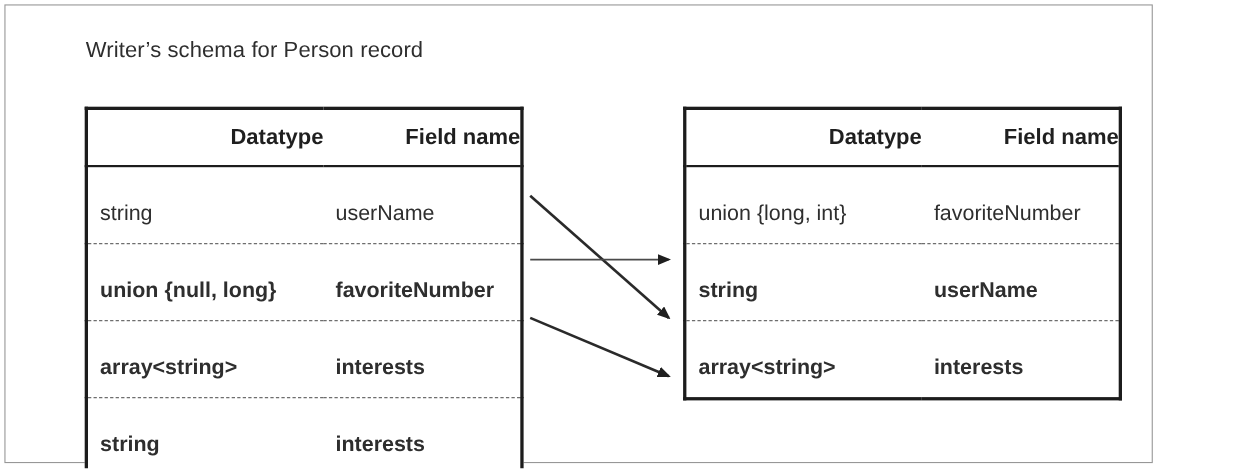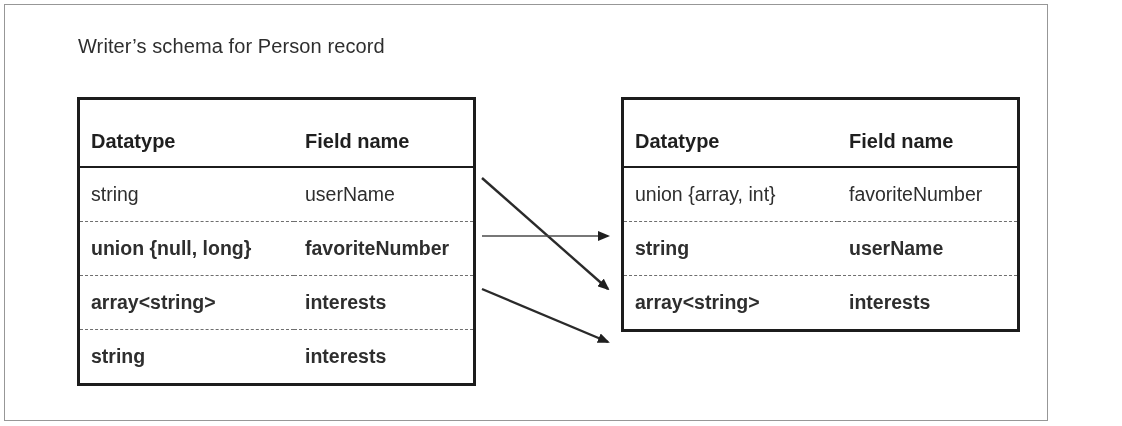--- a/index.html
+++ b/index.html
@@ -34,31 +34,31 @@
     border: 3px solid #1c1c1c;
     border-collapse: collapse;
     table-layout: fixed;
     background: #ffffff;
     color: #2e2e2e;
     font-size: 19.5px;
   }
   table.schema.writer { left: 77px; }
   table.schema.reader { left: 621px; }
   table.schema th {
-    text-align: left;
+    text-align: right;
     font-weight: bold;
     font-size: 20px;
     height: 50px;
-    padding: 16px 0 0 11px;
+    padding: 0 0 0 11px;
     border-bottom: 2.5px solid #1c1c1c;
     color: #1f1f1f;
   }
   table.schema td {
     height: 53px;
-    padding: 0 0 0 11px;
+    padding: 16px 0 0 11px;
     white-space: nowrap;
     overflow: hidden;
   }
   table.schema .col1 { width: 203px; }
   table.schema tbody tr + tr td {
     border-top: 1.5px dashed #6e6e6e;
     font-weight: bold;
   }
   svg.arrows-layer {
     position: absolute;
@@ -105,21 +105,21 @@
 
   <table class="schema reader">
     <thead>
       <tr>
         <th class="col1">Datatype</th>
         <th>Field name</th>
       </tr>
     </thead>
     <tbody>
       <tr>
-        <td class="col1">union {array, int}</td>
+        <td class="col1">union {long, int}</td>
         <td>favoriteNumber</td>
       </tr>
       <tr>
         <td class="col1">string</td>
         <td>userName</td>
       </tr>
       <tr>
         <td class="col1">array&lt;string&gt;</td>
         <td>interests</td>
       </tr>

